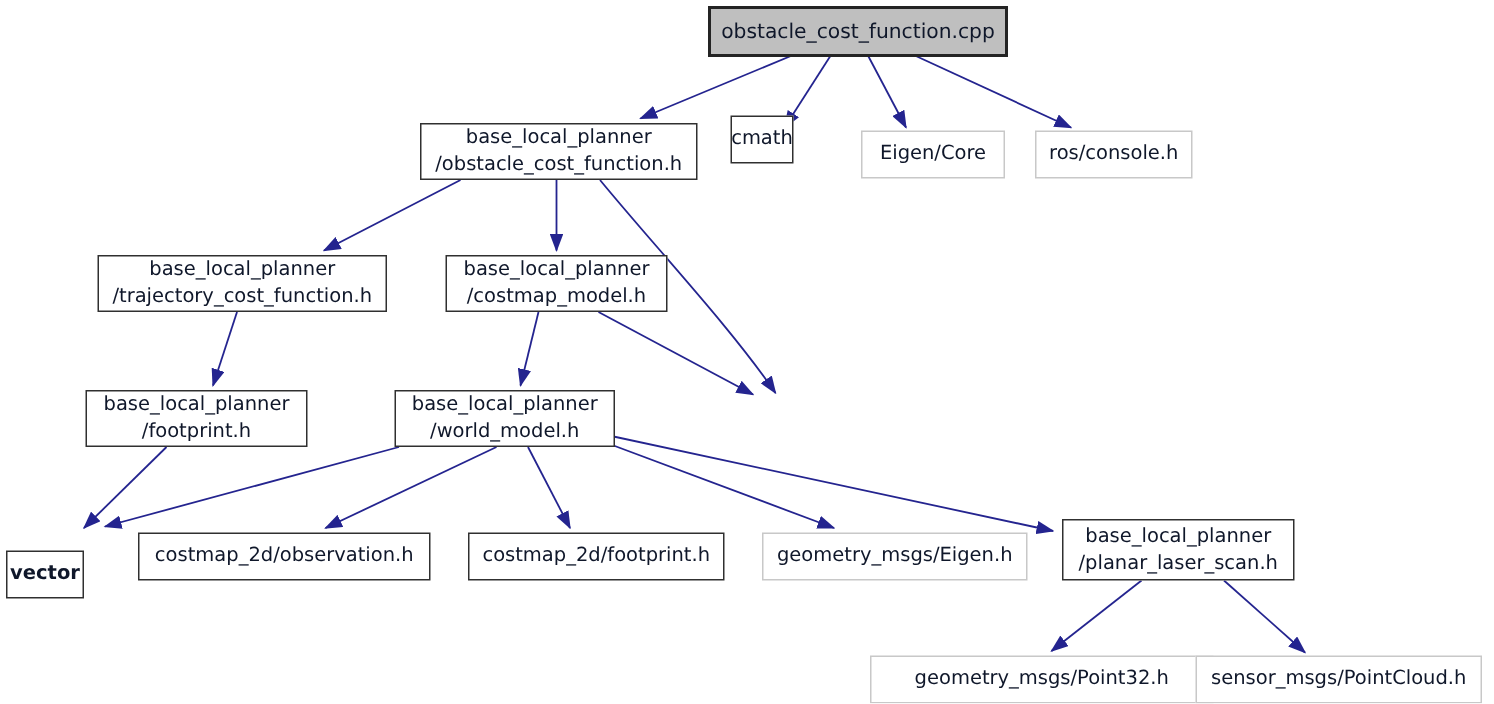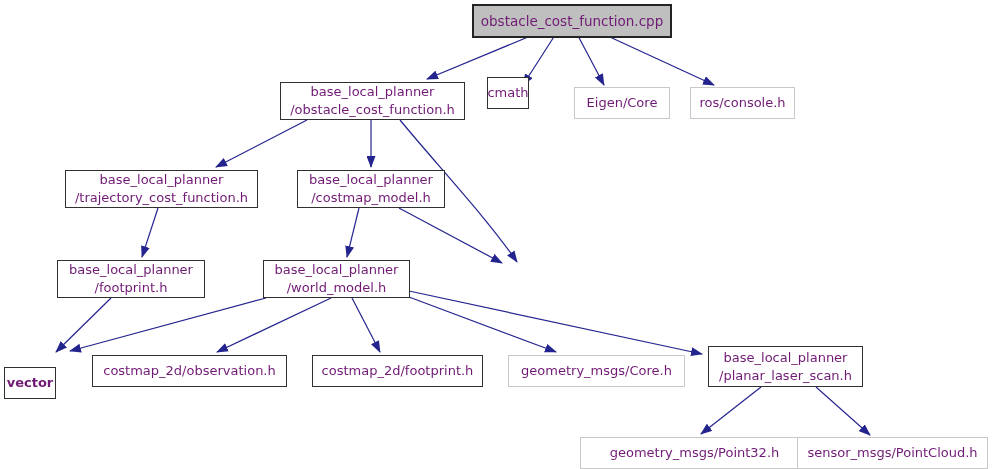--- a/index.html
+++ b/index.html
@@ -9,21 +9,21 @@
     background:#ffffff;
     font-family:"DejaVu Sans","Liberation Sans",sans-serif;
     overflow:hidden;
   }
   #edges{position:absolute;left:0;top:0;width:996px;height:469px;}
   .node{
     position:absolute;
     box-sizing:border-box;
     background:#ffffff;
     border:1px solid #303030;
-    color:#701a75;
+    color:#0f172a;
     font-size:13px;
     text-align:center;
     display:flex;
     flex-direction:column;
     justify-content:center;
     align-items:center;
     line-height:18px;
     white-space:nowrap;
     padding:15px 4px;
   }
@@ -111,21 +111,21 @@
   <div class="node" style="left:4px;top:367px;width:52px;height:26px;font-weight:bold;">
     <span>vector</span>
   </div>
   <div class="node" style="left:92px;top:355px;width:195px;height:26px;">
     <span>costmap_2d/observation.h</span>
   </div>
   <div class="node" style="left:312px;top:355px;width:171px;height:26px;">
     <span>costmap_2d/footprint.h</span>
   </div>
   <div class="node external" style="left:508px;top:355px;width:177px;height:26px;">
-    <span>geometry_msgs/Core.h</span>
+    <span>geometry_msgs/Eigen.h</span>
   </div>
   <div class="node" style="left:708px;top:346px;width:155px;height:41px;">
     <span>base_local_planner</span>
     <span>/planar_laser_scan.h</span>
   </div>
 
   <div class="node external" style="left:580px;top:437px;width:229px;height:26px;">
     <span>geometry_msgs/Point32.h</span>
   </div>
   <div class="node external" style="left:797px;top:437px;width:191px;height:16px;">

